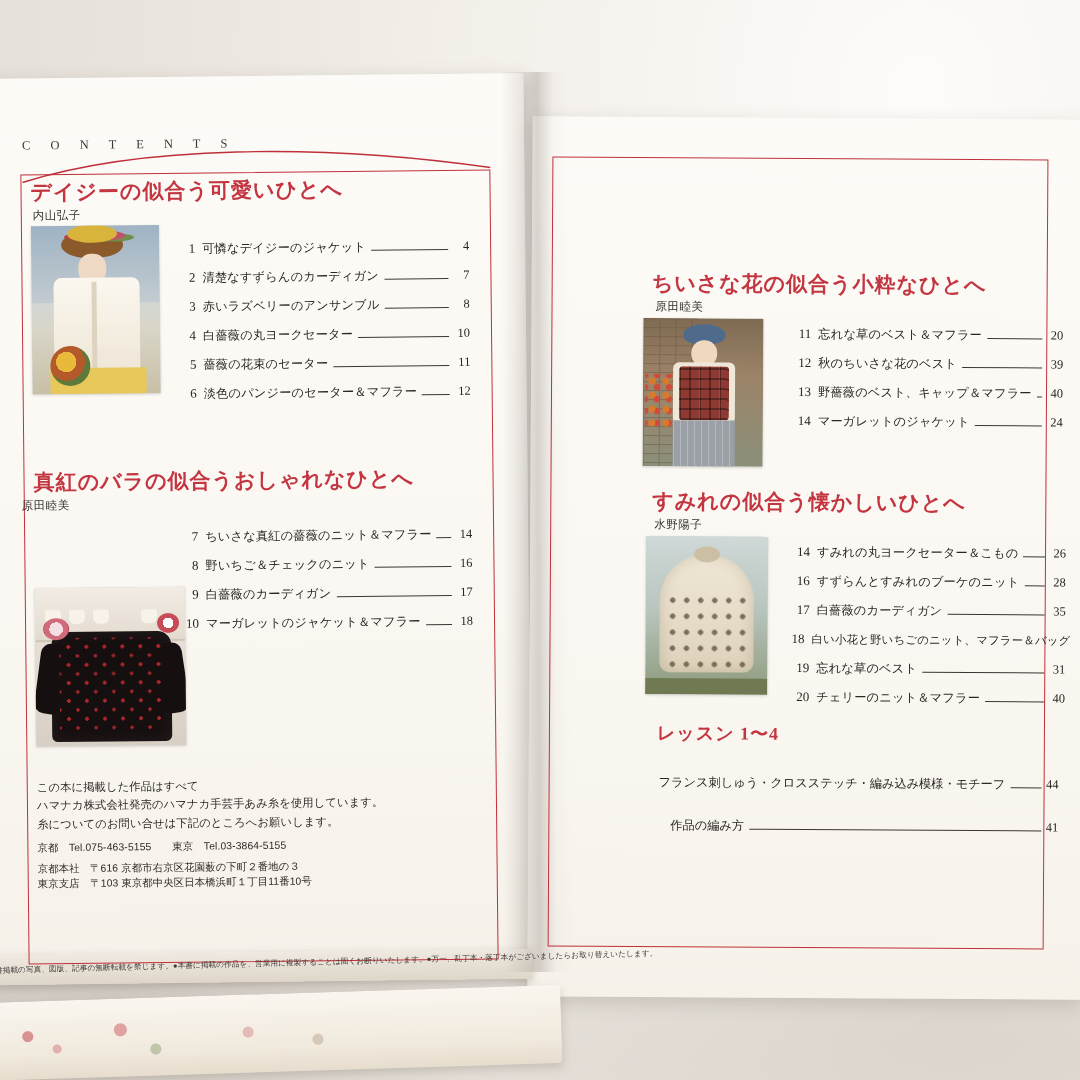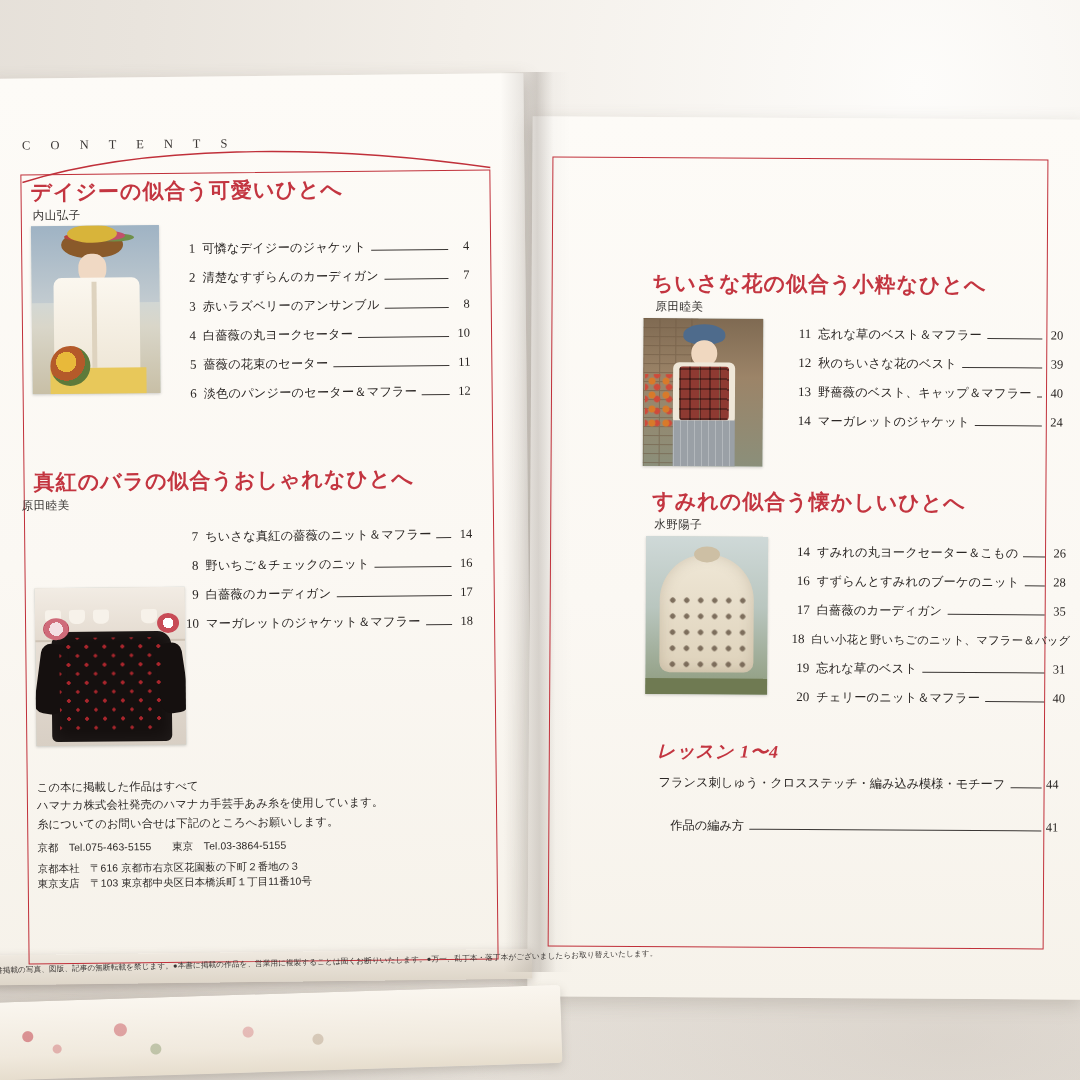--- a/index.html
+++ b/index.html
@@ -431,21 +431,21 @@
         <span class="leader" style="flex:1 1 auto"></span>
         <span class="pg">31</span>
       </div>
       <div class="row" style="left:262px; top:571px; width:274px;">
         <span class="num">20</span>
         <span class="label">チェリーのニット＆マフラー</span>
         <span class="leader" style="flex:1 1 auto"></span>
         <span class="pg">40</span>
       </div>
 
-      <div class="txt lesson-title" style="left:128px; top:622px;font-style:italic;">レッスン 1〜4</div>
+      <div class="txt lesson-title" style="left:128px; top:604px;">レッスン 1〜4</div>
 
       <div class="plain-row" style="left:130px; top:657px; width:400px;">
         <span class="label">フランス刺しゅう・クロスステッチ・編み込み模様・モチーフ</span>
         <span class="leader" style="flex:1 1 auto"></span>
         <span class="pg">44</span>
       </div>
       <div class="plain-row" style="left:142px; top:700px; width:388px;">
         <span class="label">作品の編み方</span>
         <span class="leader" style="flex:1 1 auto"></span>
         <span class="pg">41</span>

